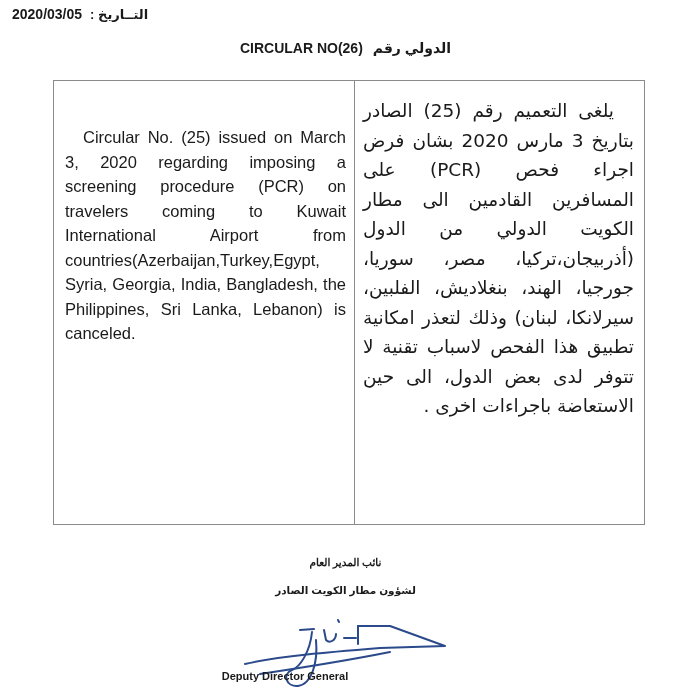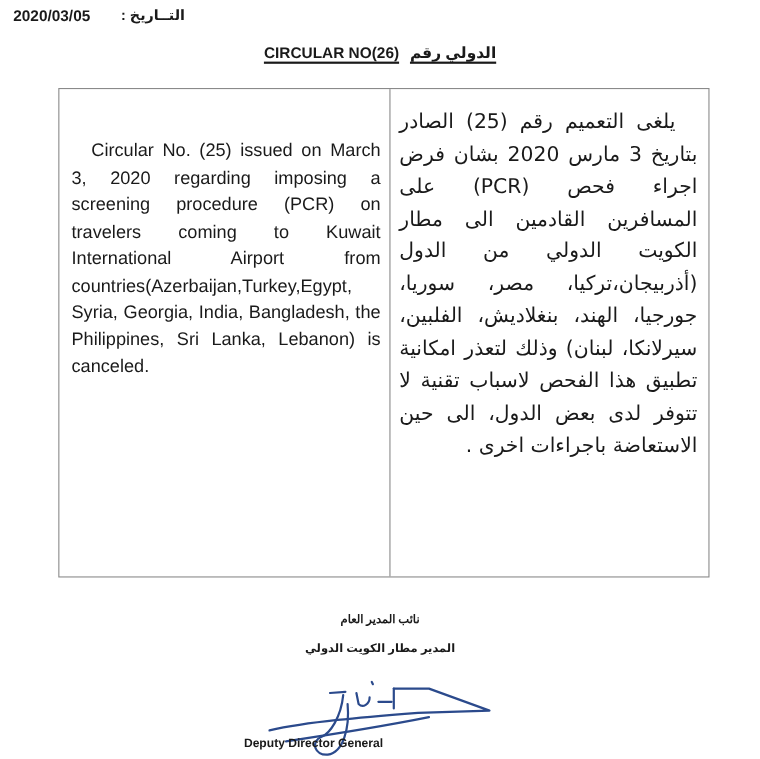--- a/index.html
+++ b/index.html
@@ -1,20 +1,20 @@
 <!DOCTYPE html>
 <html><head>
   <meta charset="utf-8">
   <style>
     html, body { margin: 0; padding: 0; background: #ffffff; }
     body { width: 691px; height: 690px; position: relative; overflow: hidden; color: #1a1a1a; font-family: "Liberation Sans", "DejaVu Sans", sans-serif; }
     .date-line { position: absolute; left: 12px; top: 6px; font-weight: bold; font-size: 14px; display: flex; gap: 8px; align-items: flex-end; }
-    .date-label { direction: rtl; font-size: 13px; margin-left: 20px; }
+    .date-label { direction: rtl; font-size: 13px; }
     .title { position: absolute; left: 0; width: 691px; top: 40px; text-align: center; font-weight: bold; font-size: 14px; }
-    .title span { text-decoration: underline; text-decoration-thickness: 1.5px; text-underline-offset: 3px; margin-top: 36px; }
+    .title span { text-decoration-thickness: 1.5px; text-underline-offset: 3px; margin-top: 36px; }
     .title .ar { margin-left: 6px; direction: rtl; unicode-bidi: embed; }
     .box { position: absolute; left: 53px; top: 80px; width: 592px; height: 445px; border: 1.5px solid #8a8a8a; box-sizing: border-box; display: flex; }
     .col-en { width: 301px; border-right: 1.5px solid #8a8a8a; box-sizing: border-box; padding: 40px 4px 0 7px; }
     .col-ar { flex: 1; padding: 15px 10px 0 8px; }
     .en-text { font-family: "Liberation Sans", sans-serif; font-size: 16.5px; line-height: 24.5px; text-align: justify; margin: 4px; }
     .en-text .indent { display: inline-block; width: 18px; }
     .ar-text { direction: rtl; font-family: "DejaVu Sans", sans-serif; font-size: 18.5px; line-height: 29.5px; text-align: justify; text-align-last: right; margin: 0; }
     .ar-text .indent { display: inline-block; width: 20px; }
     .sig-title-1 { position: absolute; left: 0; width: 691px; top: 556px; text-align: center; direction: rtl; font-weight: bold; font-size: 10.5px; font-family: Liberation Serif, serif; }
     .sig-title-2 { position: absolute; left: 0; width: 691px; top: 584px; text-align: center; direction: rtl; font-weight: bold; font-size: 10.5px; }
@@ -37,21 +37,21 @@
 <div class="box">
   <div class="col-en">
     <p class="en-text"><span class="indent"></span><span>Circular No. (25) issued on March 3, 2020 regarding imposing a screening procedure (PCR) on travelers coming to Kuwait International Airport from countries(Azerbaijan,Turkey,Egypt, Syria, Georgia, India, Bangladesh, the Philippines, Sri Lanka, Lebanon) is canceled.</span></p>
   </div>
   <div class="col-ar">
     <p class="ar-text"><span class="indent"></span><span>يلغى التعميم رقم (25) الصادر بتاريخ 3 مارس 2020  بشان فرض اجراء فحص (PCR) على المسافرين القادمين الى مطار الكويت الدولي من الدول (أذربيجان،تركيا، مصر، سوريا، جورجيا، الهند، بنغلاديش، الفلبين، سيرلانكا، لبنان) وذلك لتعذر امكانية تطبيق هذا الفحص لاسباب تقنية لا تتوفر لدى بعض الدول، الى حين الاستعاضة باجراءات اخرى .</span></p>
   </div>
 </div>
 
 <div class="sig-title-1">نائب المدير العام</div>
-<div class="sig-title-2">المدير مطار الكويت الدولي</div>
+<div class="sig-title-2">لشؤون مطار الكويت الصادر</div>
 
 <svg class="signature" viewBox="0 0 210 78">
   <g fill="none" stroke="#2b4a8c" stroke-width="2" stroke-linecap="round" stroke-linejoin="round">
     <path d="M5 52 C 40 44, 90 40, 140 36 L 205 34 L 150 14 L 118 14"></path>
     <path d="M118 14 L 118 32"></path>
     <path d="M60 18 L 74 17"></path>
     <path d="M72 20 C 70 40, 60 55, 52 58 C 42 62, 46 75, 58 74 C 72 72, 78 50, 76 28"></path>
     <path d="M84 18 L 86 28 C 90 32, 96 28, 96 22"></path>
     <path d="M98 8 L 99 10"></path>
     <path d="M104 26 L 116 26"></path>

